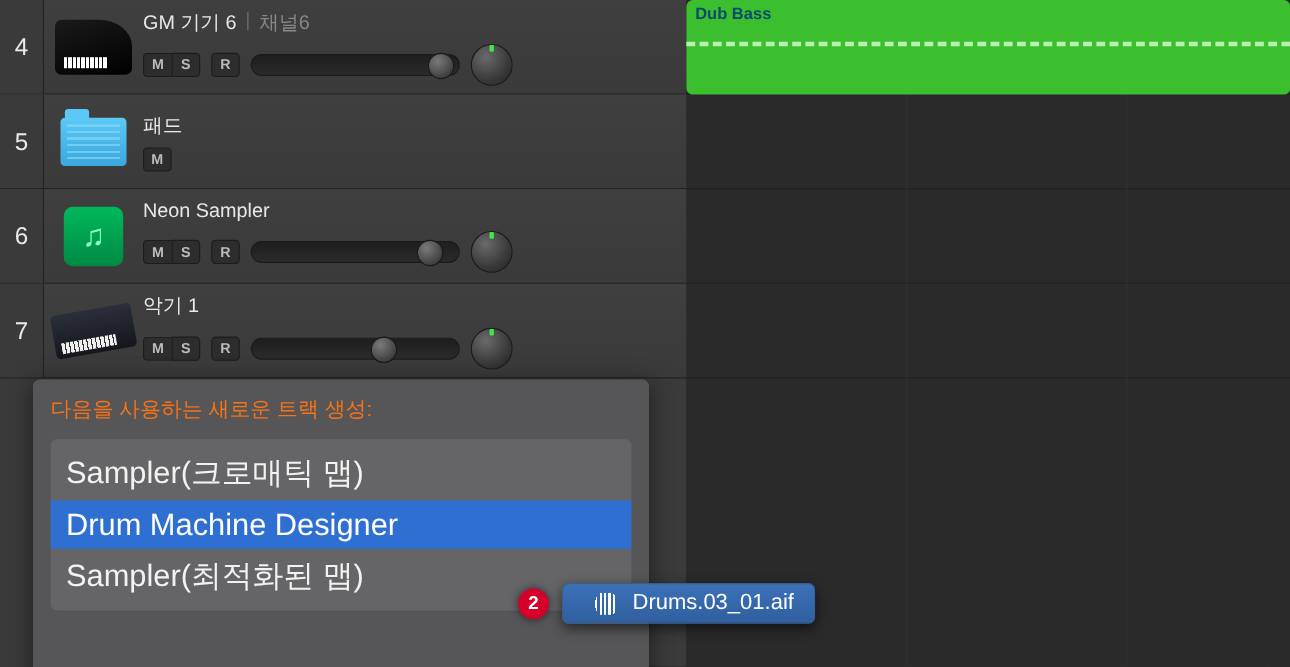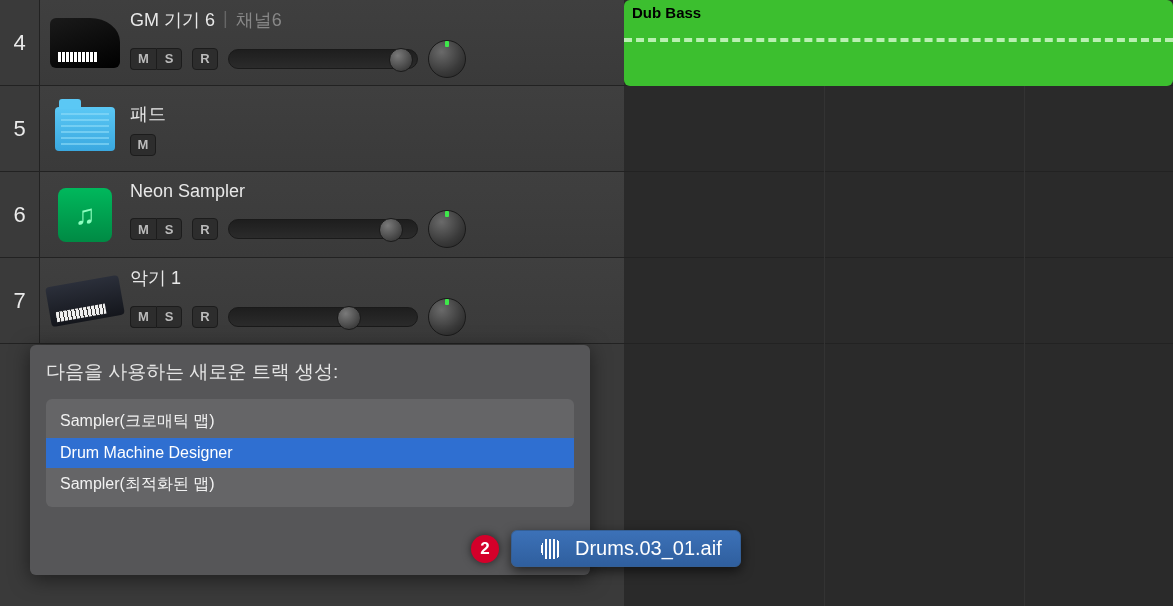--- a/index.html
+++ b/index.html
@@ -181,30 +181,30 @@
     top: 345px;
     width: 560px;
     background: rgba(90,90,92,0.88);
     border-radius: 6px;
     padding: 14px 16px 68px 16px;
     box-shadow: 0 4px 20px rgba(0,0,0,.5);
     backdrop-filter: blur(4px);
   }
   .popup-title {
     font-size: 19px;
-    color: #e5e5e5;
+    color: #f97316;
     margin-bottom: 14px;
   }
   .popup-list {
     background: rgba(120,120,122,.45);
     border-radius: 6px;
     padding: 6px 0;
   }
   .popup-item {
-    font-size: 16px;
+    font-size: 28px;
     color: #f2f2f2;
     padding: 6px 14px;
   }
   .popup-item.selected {
     background: #2f6fd1;
     color: #fff;
   }
   
   .drag-chip {
     position: absolute;
@@ -248,21 +248,21 @@
   
   .region {
     position: absolute;
     border-radius: 6px;
     font-size: 15px;
     padding: 4px 8px;
   }
   .region-green {
     left: 0; top: 0; width: 549px; height: 86px;
     background: #3cbf2f;
-    color: #000000;
+    color: #0c4a6e;
     font-weight: 600;
   }
   .region-green::after {
     content:"";
     position:absolute; left:0; right:0; top: 38px;
     border-top: 4px dashed #b9f0b1;
   }
   .region-blue {
     left: 0; top: 88px; width: 549px; height: 80px;
     background: #2f82d4;

